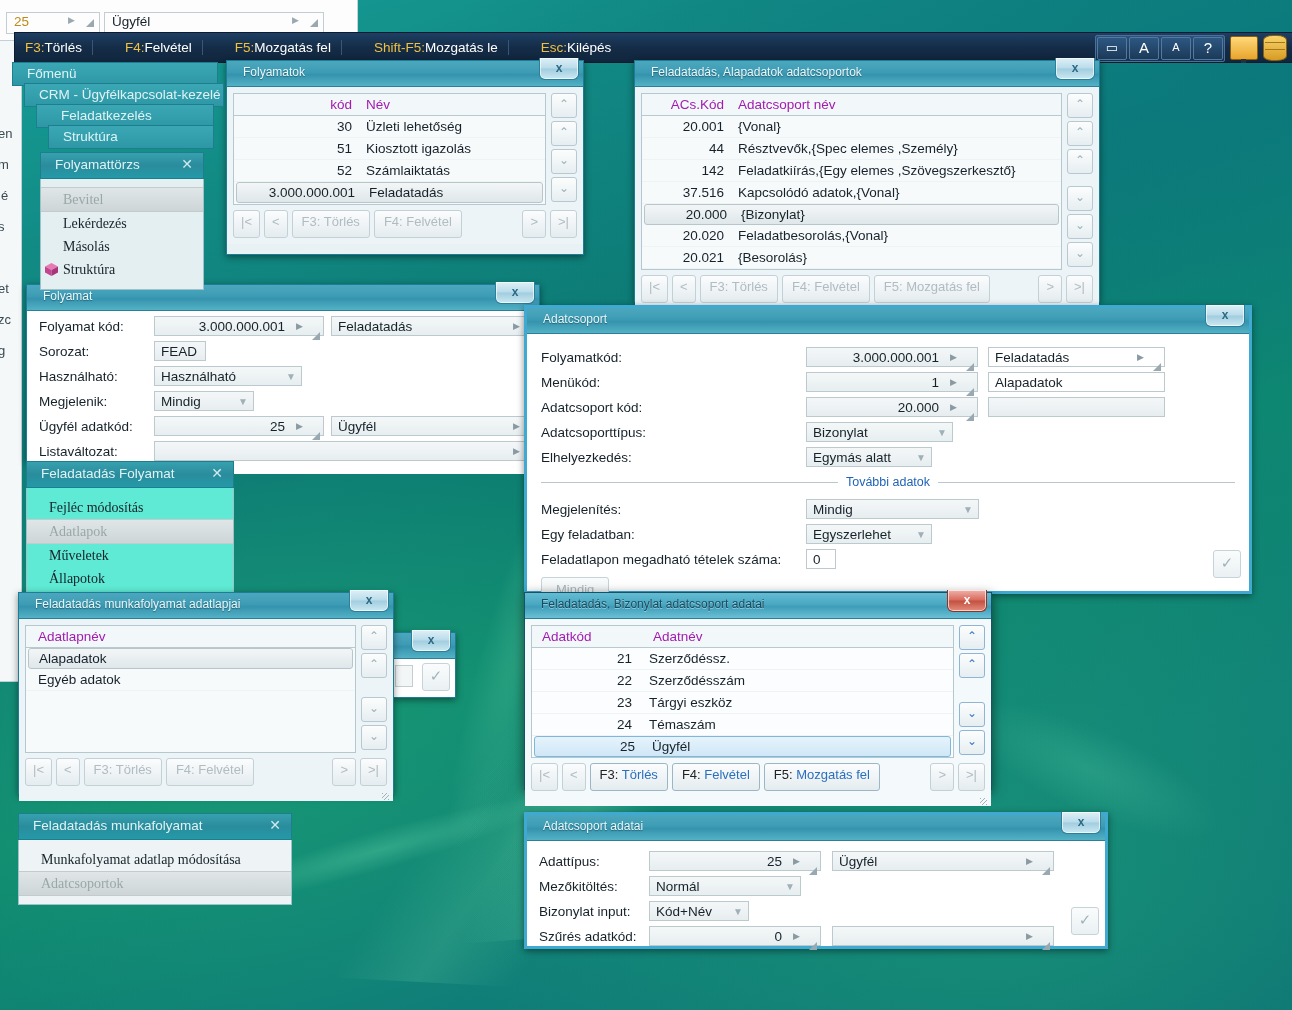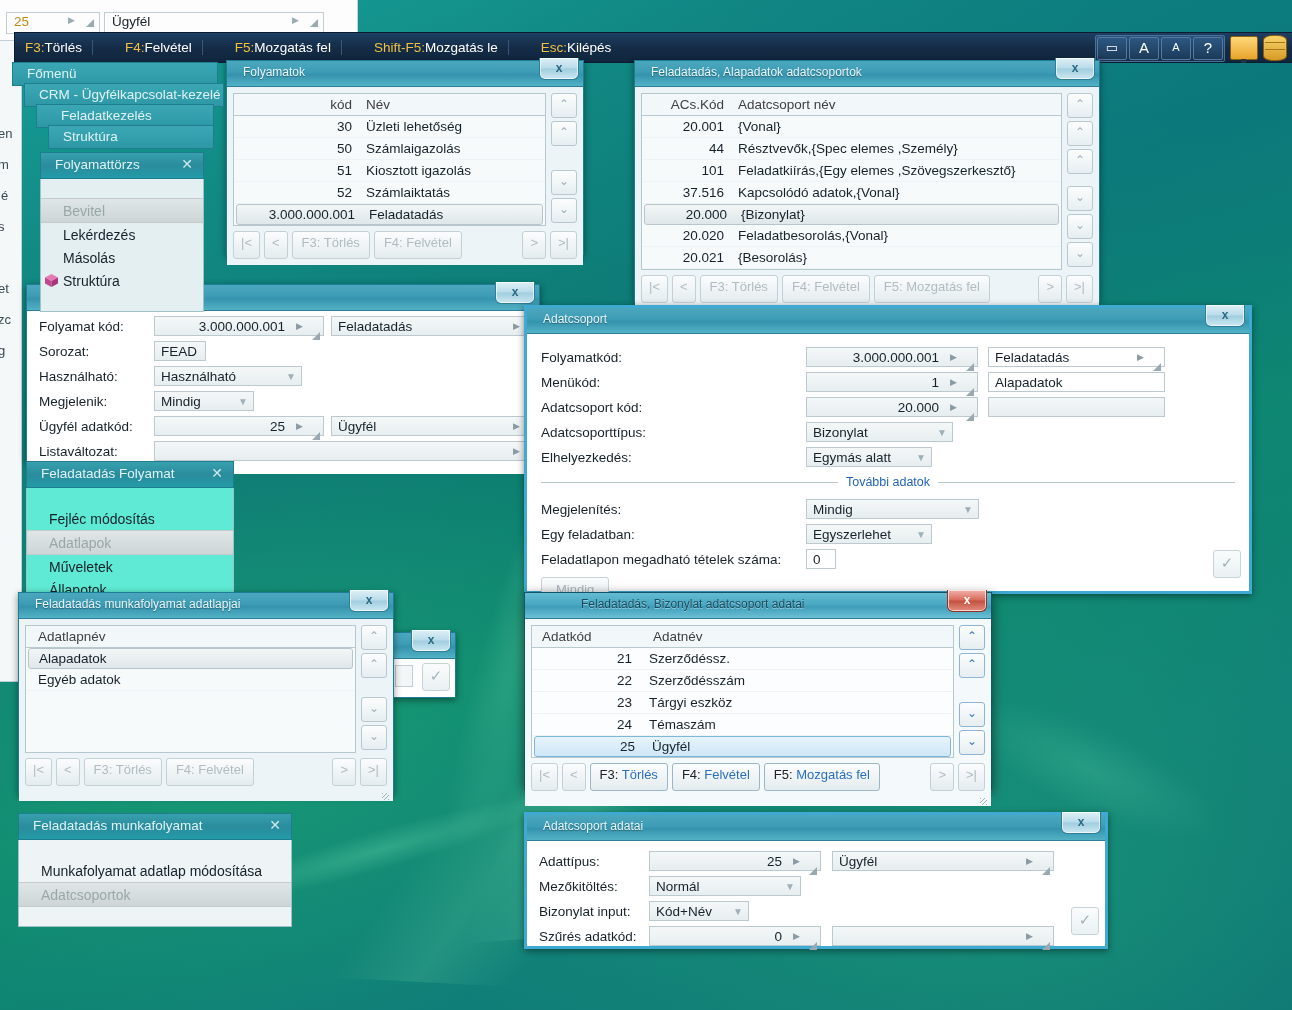--- a/index.html
+++ b/index.html
@@ -48,21 +48,21 @@
      color:#2c6a85;font-size:12px;font-weight:bold;text-align:center;line-height:20px;
      box-shadow:inset 0 0 0 1px rgba(255,255,255,.65);cursor:pointer;}
   .xbtn.active{background:linear-gradient(180deg,#f0b3ac 0%,#d96a5b 48%,#c2503f 52%,#e48d7e 100%);
      border-color:#8f3326;color:#fff;}
 
   
   .gridwrap{display:flex;padding:6px 6px 0 6px;background:#ecf4f7;}
   .grid{flex:1;border:1px solid #b6c8cf;background:#f7fafb;}
   .grow{display:flex;font-size:13.5px;color:#16222a;height:21px;align-items:center;
       border-bottom:1px solid #eef3f5;}
-  .grow.hdr{color:#404040;border-bottom:1px solid #b9c9d0;background:#f2f7f9;justify-content:space-between;}
+  .grow.hdr{color:#a21caf;border-bottom:1px solid #b9c9d0;background:#f2f7f9;justify-content:space-between;}
   .gc-code{width:118px;text-align:right;padding-right:9px;white-space:nowrap;overflow:hidden;}
   .gc-name{flex:1;padding-left:5px;white-space:nowrap;overflow:hidden;}
   .grow.sel{background:linear-gradient(180deg,#f3f6f7,#dfe7ea);
       border:1px solid #b8c6cc;border-radius:3px;margin:0 2px;height:19px;}
   .grow.selblue{background:linear-gradient(180deg,#e6f3fb,#cfe7f7);
       border:1px solid #7fb7da;border-radius:3px;margin:0 2px;height:19px;}
   .scroll{width:26px;margin-left:5px;display:flex;flex-direction:column;justify-content:space-between;}
   .sbtn{height:23px;border:1px solid #b7c8d0;border-radius:3px;margin-bottom:3px;
       background:linear-gradient(180deg,#fcfdfd,#e6eef1);
       color:#9fb2bb;font-size:12px;line-height:21px;text-align:center;cursor:pointer;}
@@ -105,21 +105,21 @@
       border-radius:3px;background:linear-gradient(180deg,#fafcfc,#eaf1f3);color:#9fb3ba;
       text-align:center;line-height:24px;font-size:15px;cursor:pointer;}
 
   
   .menu{position:absolute;}
   .mhead{height:25px;position:relative;
      background:linear-gradient(180deg,#37a0ae 0%,#2a8c9c 50%,#239aa8 100%);
      border:1px solid #1f7e8d;}
   .mhead .mt{position:absolute;left:14px;top:4px;font-size:13.5px;color:#dff3f6;}
   .mhead .mx{position:absolute;right:10px;top:3px;font-size:14px;color:#cfeaef;cursor:pointer;}
-  .mlist{background:#e4eff1;border:1px solid #9fc2c8;border-top:none;padding:19px 0;}
+  .mlist{background:#e4eff1;border:1px solid #9fc2c8;border-top:none;padding:8px 0;font-family:Liberation Serif, serif;}
   .mitem{height:23px;font-size:14px;color:#16222a;padding-left:22px;display:flex;align-items:center;
      position:relative;cursor:pointer;}
   .mitem.dis{background:linear-gradient(180deg,#e0e6e7,#cdd5d6);color:#9aa7a9;
      border-top:1px solid #c3cbcc;border-bottom:1px solid #c3cbcc;}
   .mitem .ico{position:absolute;left:3px;top:4px;width:15px;height:15px;}
 
   
   #menubar{position:absolute;left:14px;top:32px;width:1278px;height:29px;
      background:linear-gradient(180deg,#1d3f63 0%,#152c47 50%,#10263d 100%);
      border:1px solid #0c1c2e;display:flex;align-items:center;}
@@ -205,24 +205,20 @@
     <div class="grid">
       <div class="grow hdr">
         <div class="gc-code">kód</div>
         <div class="gc-name">Név</div>
       </div>
       <div class="grow">
         <div class="gc-code">30</div>
         <div class="gc-name">Üzleti lehetőség</div>
       </div>
       <div class="grow">
-        <div class="gc-code">50</div>
-        <div class="gc-name">Számlaigazolás</div>
-      </div>
-      <div class="grow">
         <div class="gc-code">51</div>
         <div class="gc-name">Kiosztott igazolás</div>
       </div>
       <div class="grow">
         <div class="gc-code">52</div>
         <div class="gc-name">Számlaiktatás</div>
       </div>
       <div class="grow sel">
         <div class="gc-code">3.000.000.001</div>
         <div class="gc-name">Feladatadás</div>
@@ -269,21 +265,21 @@
       </div>
       <div class="grow">
         <div class="gc-code" style="width:82px">20.001</div>
         <div class="gc-name">{Vonal}</div>
       </div>
       <div class="grow">
         <div class="gc-code" style="width:82px">44</div>
         <div class="gc-name">Résztvevők,{Spec elemes ,Személy}</div>
       </div>
       <div class="grow">
-        <div class="gc-code" style="width:82px">101</div>
+        <div class="gc-code" style="width:82px">142</div>
         <div class="gc-name">Feladatkiírás,{Egy elemes ,Szövegszerkesztő}</div>
       </div>
       <div class="grow">
         <div class="gc-code" style="width:82px">37.516</div>
         <div class="gc-name">Kapcsolódó adatok,{Vonal}</div>
       </div>
       <div class="grow sel">
         <div class="gc-code" style="width:82px">20.000</div>
         <div class="gc-name">{Bizonylat}</div>
       </div>
@@ -601,21 +597,21 @@
     </div>
     <div class="spacer"></div>
     <div class="fbtn nav">&gt;</div>
     <div class="fbtn nav">&gt;|</div>
   </div>
   <div class="rsz"></div>
 </div>
 
 <div class="win" style="left:524px;top:592px;width:466px;height:196px;border:1px solid #13546b;box-shadow:0 3px 11px rgba(0,0,0,.55);">
   <div class="tbar" style="background:linear-gradient(180deg,#63bcd2 0%,#4aa8c2 45%,#3f9dba 55%,#6bc0d5 100%);">
-    <div class="ttl" style="color:#1b4c5e;text-shadow:0 1px 0 rgba(255,255,255,.4);margin-left:40px;">Feladatadás, Bizonylat adatcsoport adatai</div>
+    <div class="ttl" style="color:#1b4c5e;text-shadow:0 1px 0 rgba(255,255,255,.4);">Feladatadás, Bizonylat adatcsoport adatai</div>
     <div class="xbtn active">x</div>
   </div>
   <div class="gridwrap" style="background:#f4f9fb;">
     <div class="grid" style="background:#fcfdfe;">
       <div class="grow hdr">
         <div class="gc-code" style="width:66px;text-align:left;padding-left:10px">Adatkód</div>
         <div class="gc-name" style="padding-left:36px">Adatnév</div>
       </div>
       <div class="grow">
         <div class="gc-code" style="width:100px">21</div>

